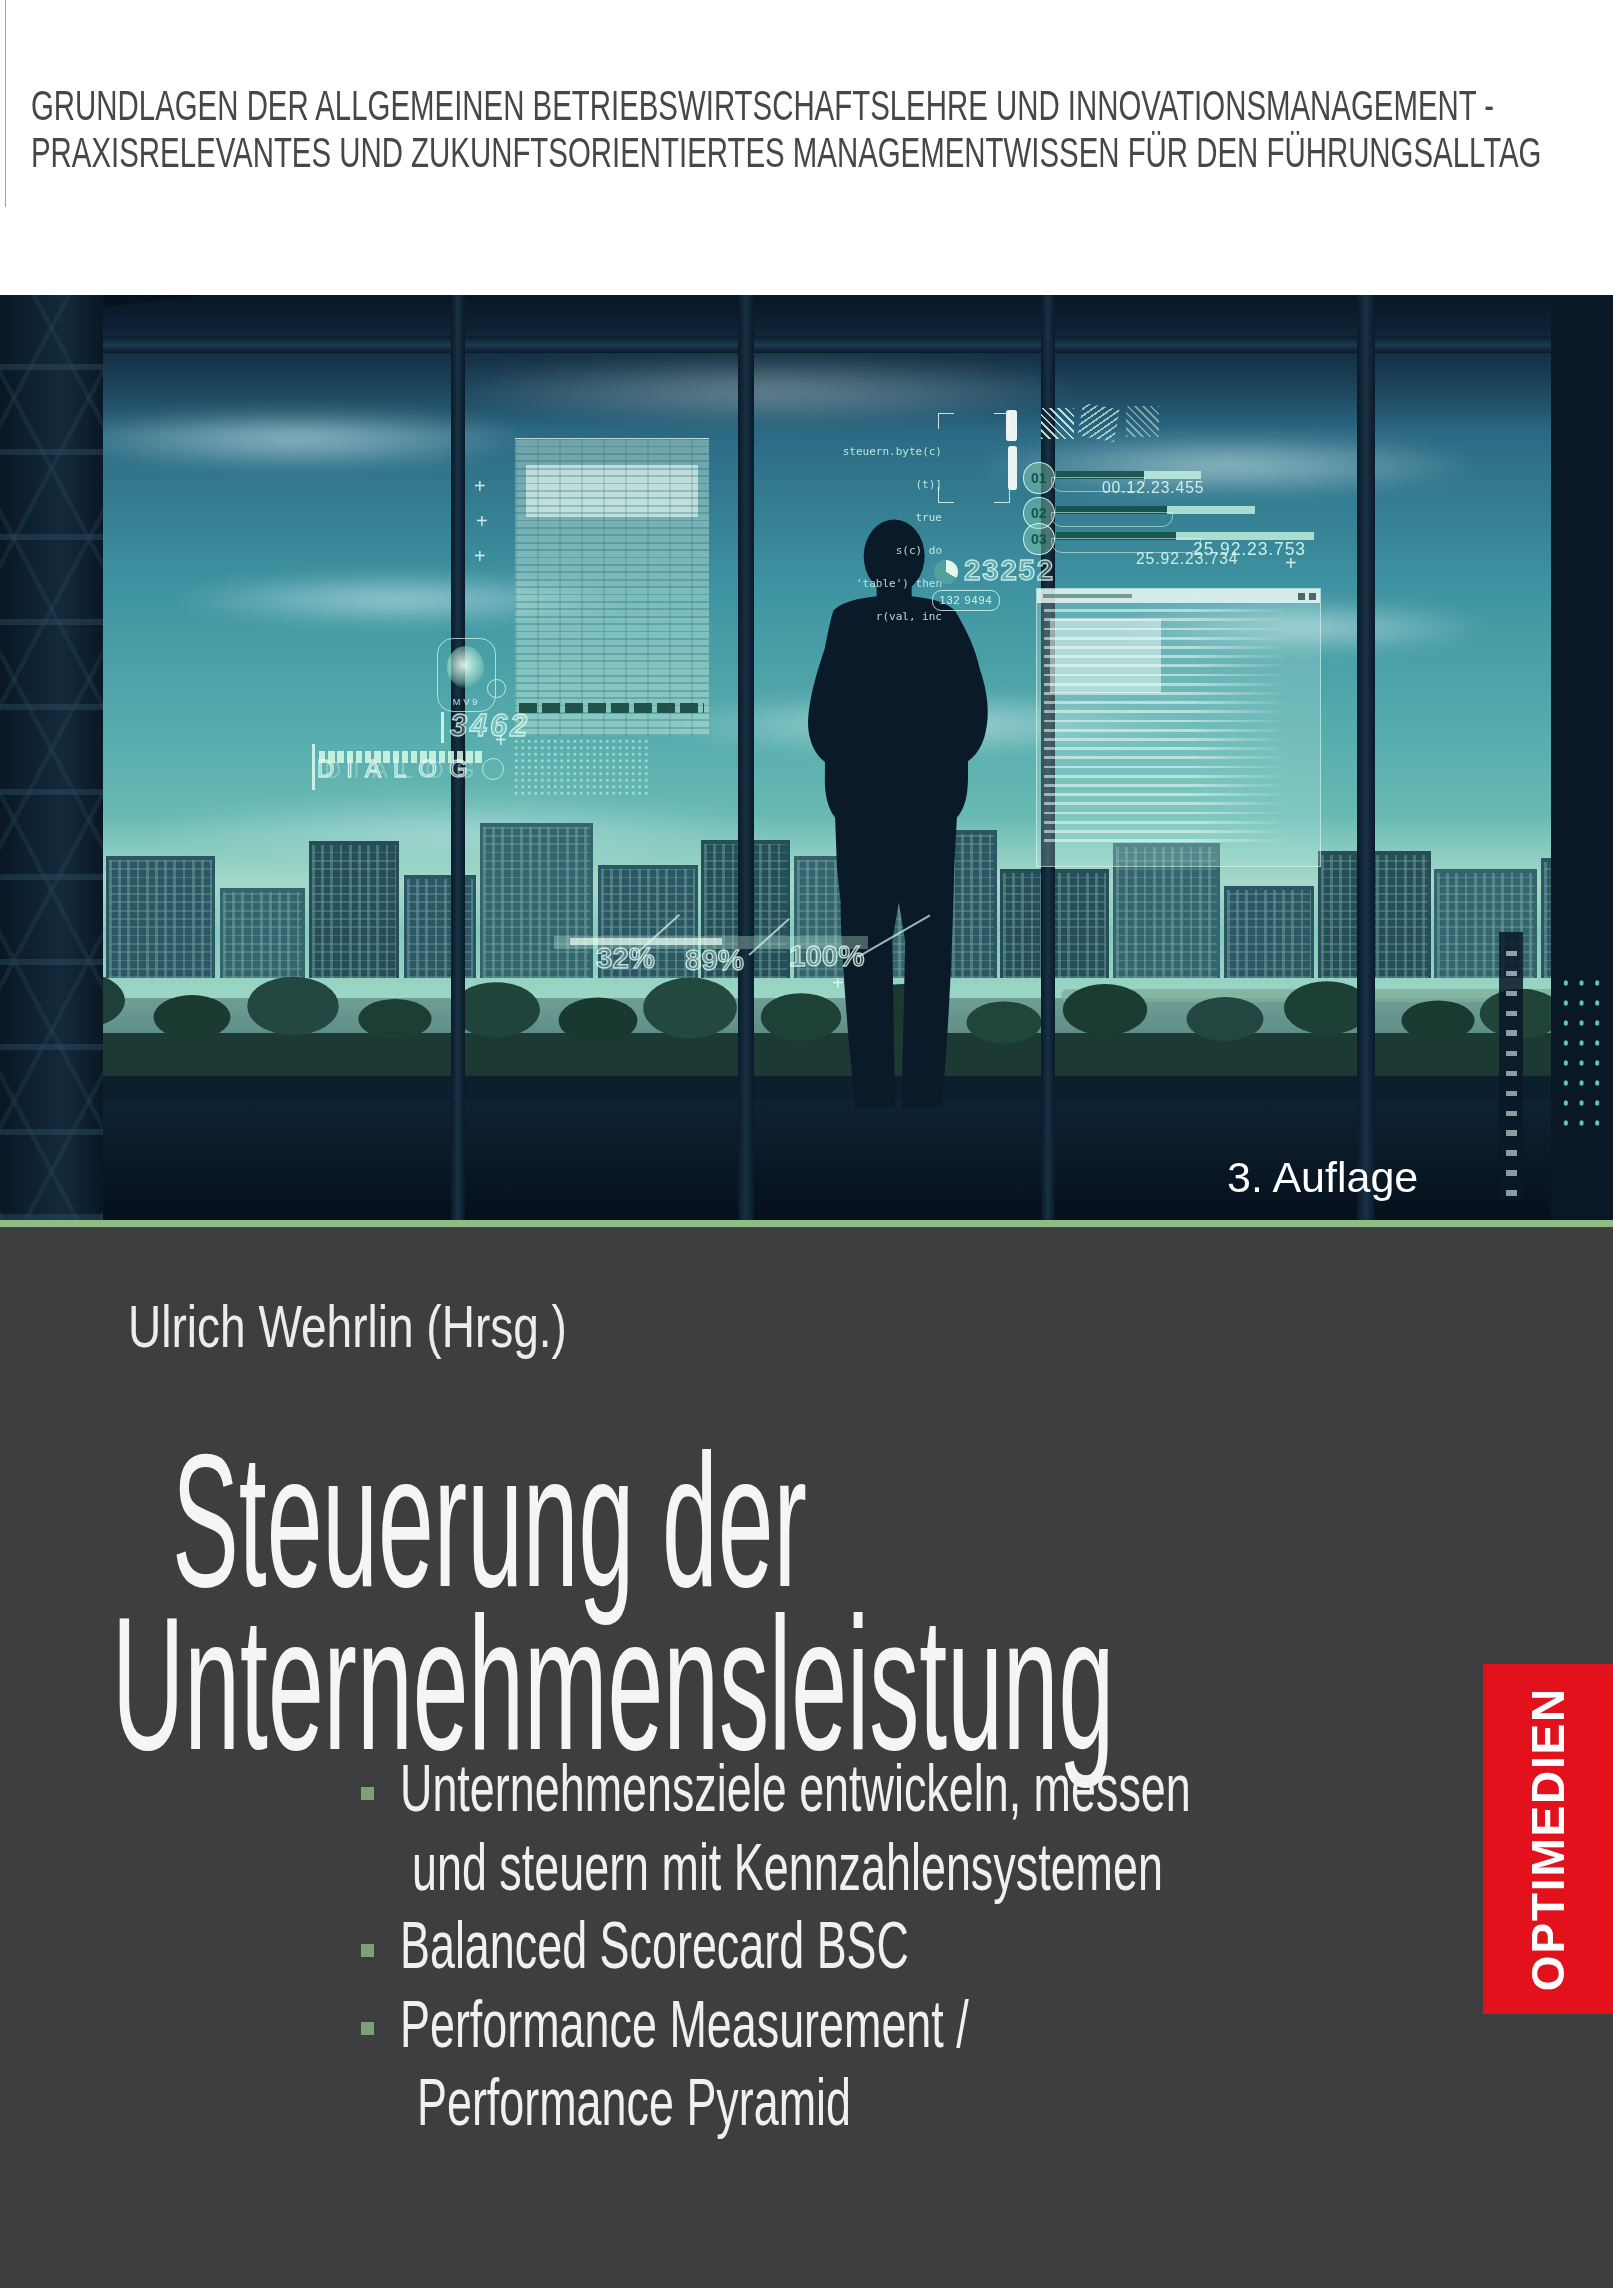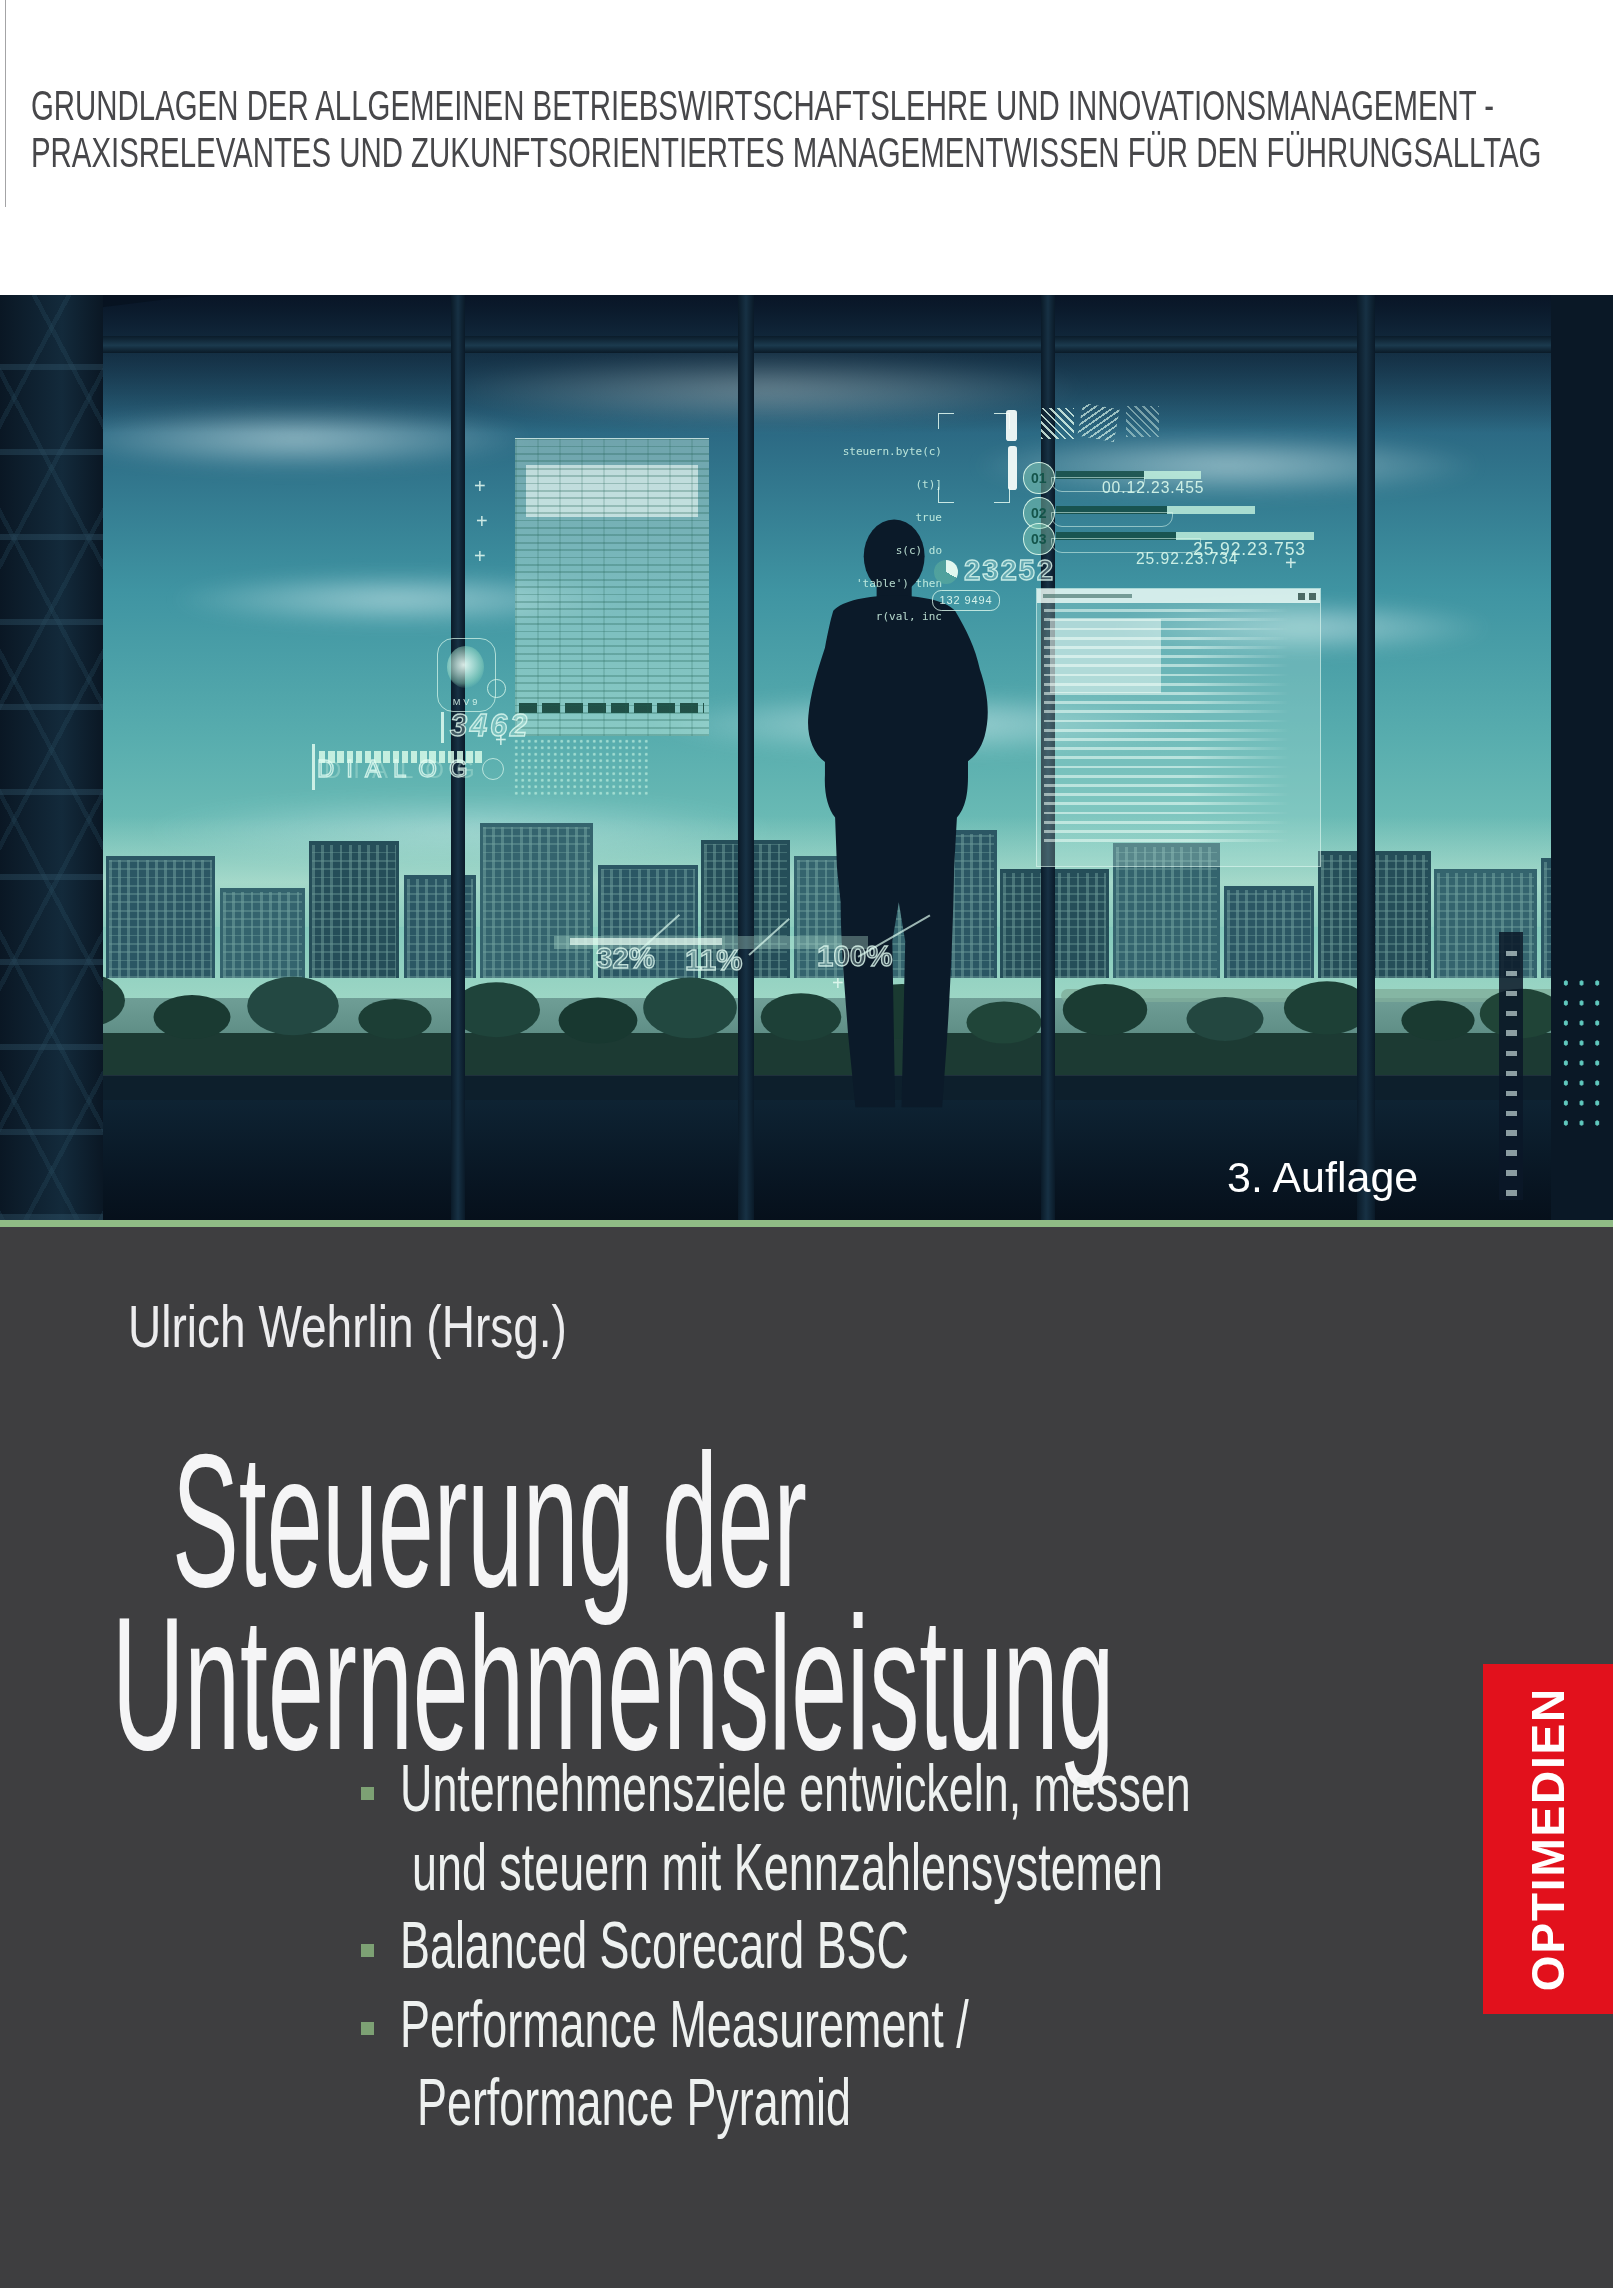--- a/index.html
+++ b/index.html
@@ -300,22 +300,22 @@
       <div class="rp-body"></div>
       <div class="rp-block"></div>
     </div>
 
     <div class="pct-bar"></div>
     <div class="pct-seg"></div>
     <div class="guide" style="left:637px;top:657px;width:57px;transform:rotate(-42deg);"></div>
     <div class="guide" style="left:749px;top:659px;width:54px;transform:rotate(-42deg);"></div>
     <div class="guide" style="left:858px;top:661px;width:83px;transform:rotate(-30deg);"></div>
     <span class="pct hud-stroke" style="left:596px;top:646px;">32%</span>
-    <span class="pct hud-stroke" style="left:685px;top:648px;">11%</span>
-    <span class="pct hud-stroke" style="left:789px;top:644px;margin-left:28px;">100%</span>
+    <span class="pct hud-stroke" style="left:685px;top:648px;">89%</span>
+    <span class="pct hud-stroke" style="left:789px;top:644px;">100%</span>
 
     <span class="cross" style="left:474px;top:180px;">+</span>
     <span class="cross" style="left:476px;top:215px;">+</span>
     <span class="cross" style="left:474px;top:250px;">+</span>
     <span class="cross" style="left:1285px;top:257px;">+</span>
     <span class="cross" style="left:495px;top:434px;">+</span>
     <span class="cross" style="left:832px;top:677px;">+</span>
 
     <div class="edition nowrap">3. Auflage</div>
   </div>

